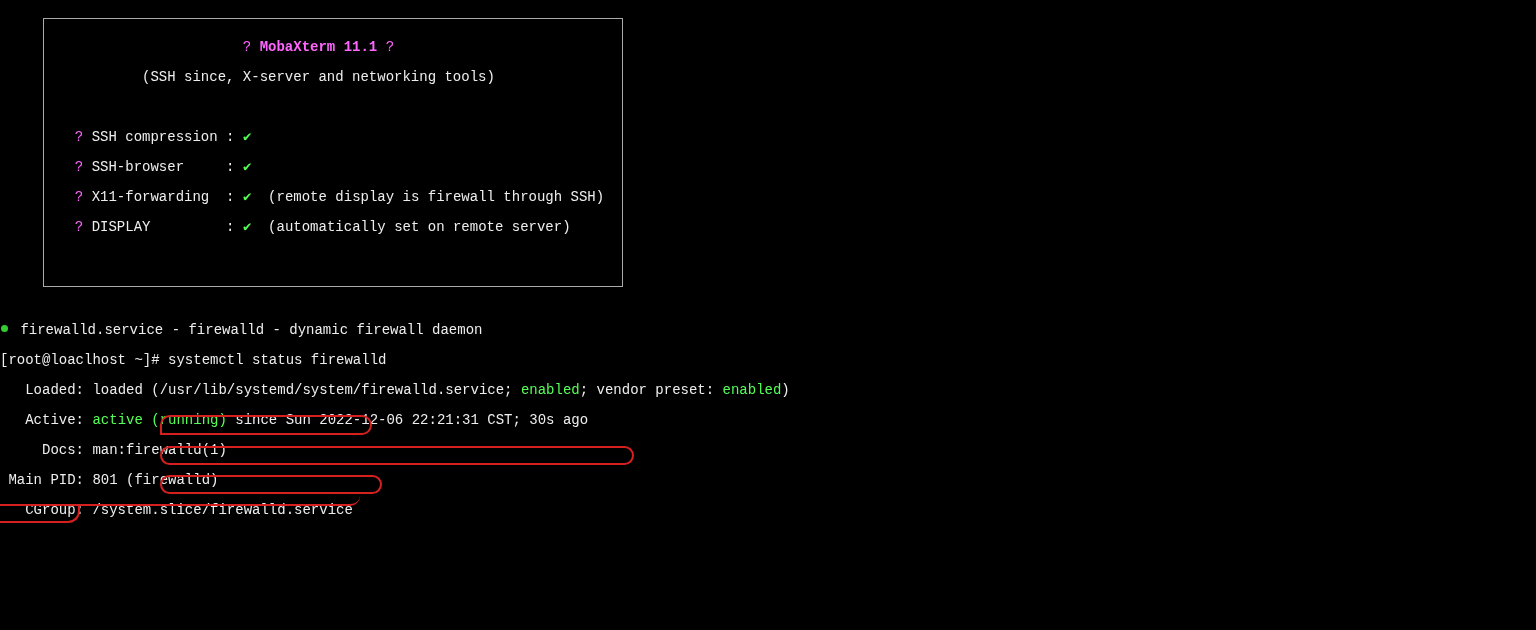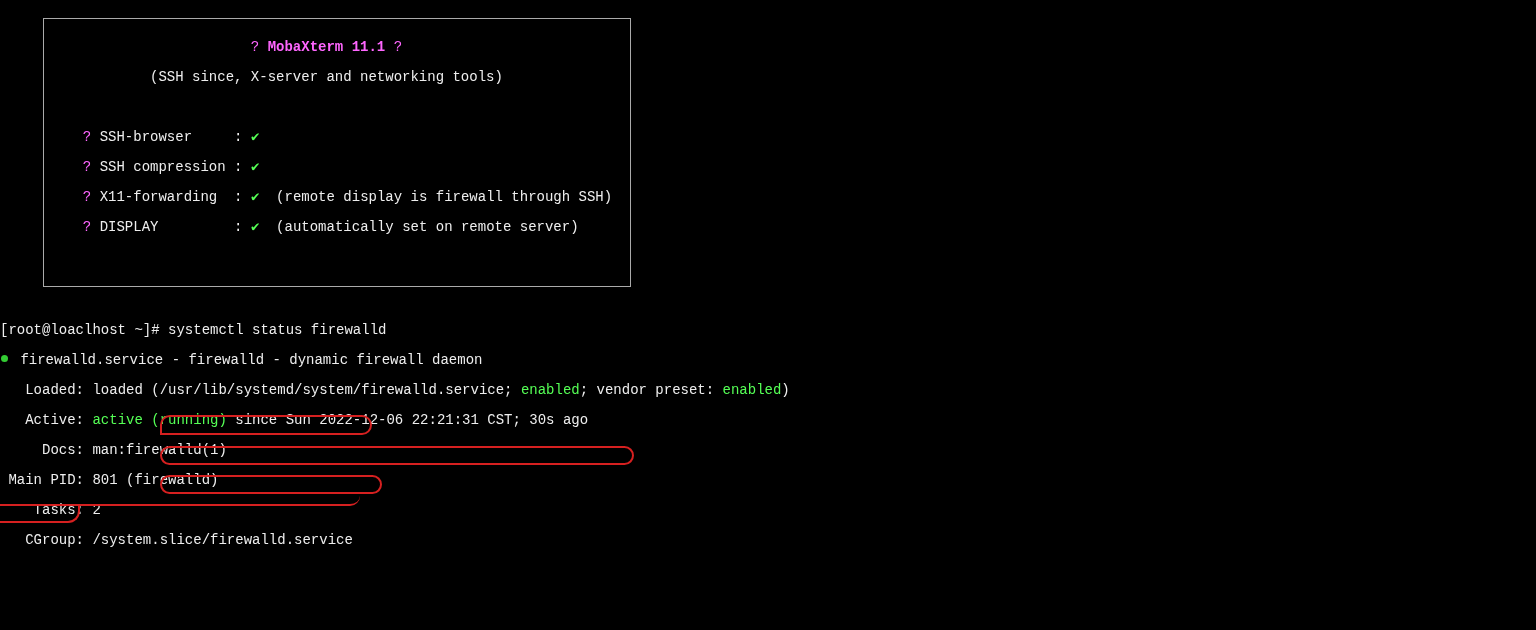--- a/index.html
+++ b/index.html
@@ -14,21 +14,21 @@
     height: 630px;
     overflow: hidden;
   }
   .term {
     white-space: pre;
     overflow: hidden;
   }
   .box {
     border: 1px solid #aaa;
     margin: 3px 8px 6px 43px;
-    padding: 6px 18px 6px 22px;
+    padding: 6px 18px 6px 14px;
     display: inline-block;
     font-family: Liberation Mono, monospace;
   }
   .pink { color: #ff66ff; }
   .green { color: #55ff55; }
   .cyan { color: #33e0e0; }
   .cyanu { color: #33e0e0; text-decoration: underline; }
   .white { color: #eee; }
   .bold { font-weight: bold; }
   .dot { display: inline-block; width: 7px; height: 7px; border-radius: 50%; background: #33cc33; margin-right: 4px; margin-left: 1px; vertical-align: 2px; }
@@ -41,34 +41,33 @@
   .relwrap { position: relative; }
 </style>
 </head>
 <body>
 
 <div class="term relwrap">
 <div class="box">
 <div style="text-align:left">                      <span class="pink">?</span> <span class="pink bold">MobaXterm 11.1</span> <span class="pink">?</span></div>
 <div class="white">          <span>(SSH since, X-server and networking tools)</span></div>
 <div> </div>
+<div>  <span class="pink">?</span> <span class="white">SSH compression</span><span class="white"> : </span><span class="green">✔</span><span class="white"></span></div>
 <div>  <span class="pink">?</span> <span class="white">SSH-browser    </span><span class="white"> : </span><span class="green">✔</span><span class="white"></span></div>
-<div>  <span class="pink">?</span> <span class="white">SSH compression</span><span class="white"> : </span><span class="green">✔</span><span class="white"></span></div>
 <div>  <span class="pink">?</span> <span class="white">X11-forwarding </span><span class="white"> : </span><span class="green">✔</span><span class="white">  (remote display is firewall through SSH)</span></div>
 <div>  <span class="pink">?</span> <span class="white">DISPLAY        </span><span class="white"> : </span><span class="green">✔</span><span class="white">  (automatically set on remote server)</span></div>
 <div> </div>
 </div>
 <div> </div>
+<div><span class="dot"></span><span class="white"> firewalld.service - firewalld - dynamic firewall daemon</span></div>
 <div><span class="white">[root@loaclhost ~]# </span><span class="white">systemctl status firewalld</span></div>
-<div><span class="dot"></span><span class="white"> firewalld.service - firewalld - dynamic firewall daemon</span></div>
 <div><span class="white">   Loaded: </span><span class="white">loaded (/usr/lib/systemd/system/firewalld.service; </span><span class="green">enabled</span><span class="white">; vendor preset: </span><span class="green">enabled</span><span class="white">)</span></div>
 <div><span class="white">   Active: </span><span class="green">active (running)</span><span class="white"> since Sun 2022-12-06 22:21:31 CST; 30s ago</span></div>
 <div class="white">     Docs: man:firewalld(1)</div>
 <div class="white"> Main PID: 801 (firewalld)</div>
-<div class="white">    Tasks: 2</div>
 <div class="white">   CGroup: /system.slice/firewalld.service</div>
 
 
 
 
 
 
 
 
 

